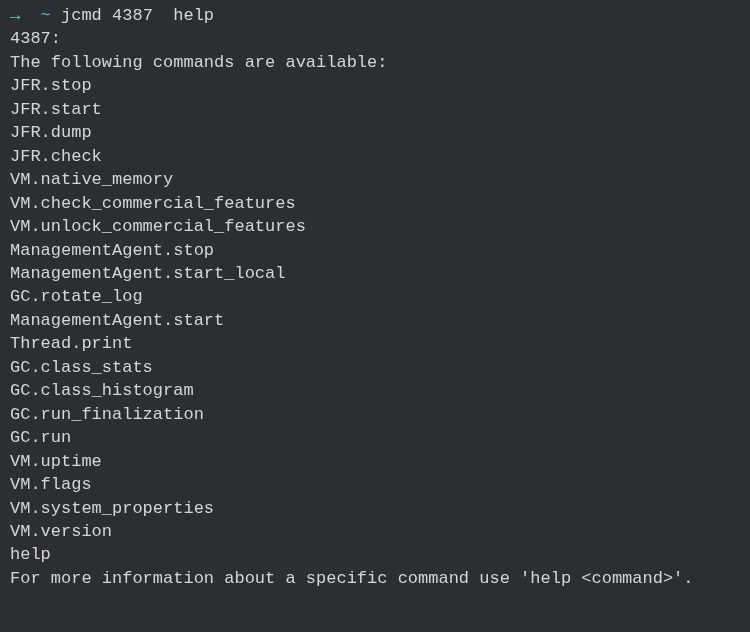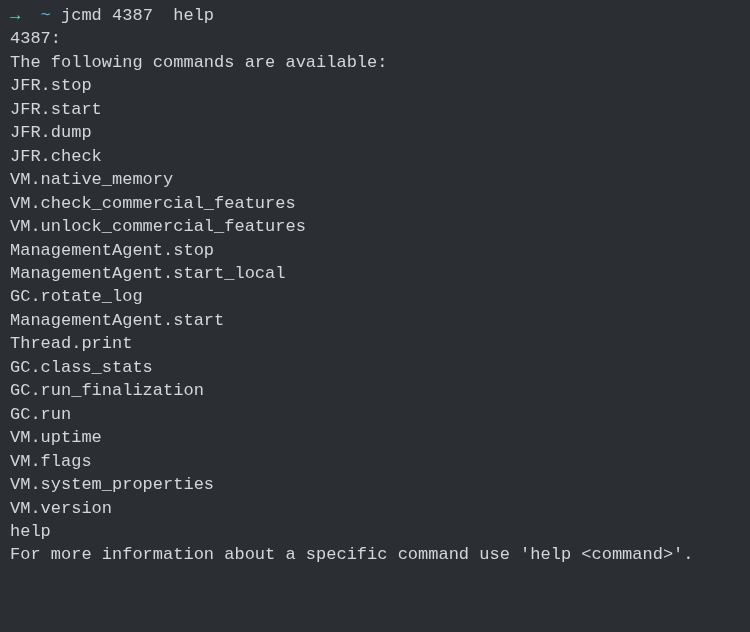--- a/index.html
+++ b/index.html
@@ -60,20 +60,21 @@
     <div class="line output-line">JFR.check</div>
     <div class="line output-line">VM.native_memory</div>
     <div class="line output-line">VM.check_commercial_features</div>
     <div class="line output-line">VM.unlock_commercial_features</div>
     <div class="line output-line">ManagementAgent.stop</div>
     <div class="line output-line">ManagementAgent.start_local</div>
     <div class="line output-line">GC.rotate_log</div>
     <div class="line output-line">ManagementAgent.start</div>
     <div class="line output-line">Thread.print</div>
     <div class="line output-line">GC.class_stats</div>
+    <div class="line output-line">GC.class_histogram</div>
     <div class="line output-line">GC.run_finalization</div>
     <div class="line output-line">GC.run</div>
     <div class="line output-line">VM.uptime</div>
     <div class="line output-line">VM.flags</div>
     <div class="line output-line">VM.system_properties</div>
     <div class="line output-line">VM.version</div>
     <div class="line output-line">help</div>
   </div>
 
 <div class="line output-line"></div>

